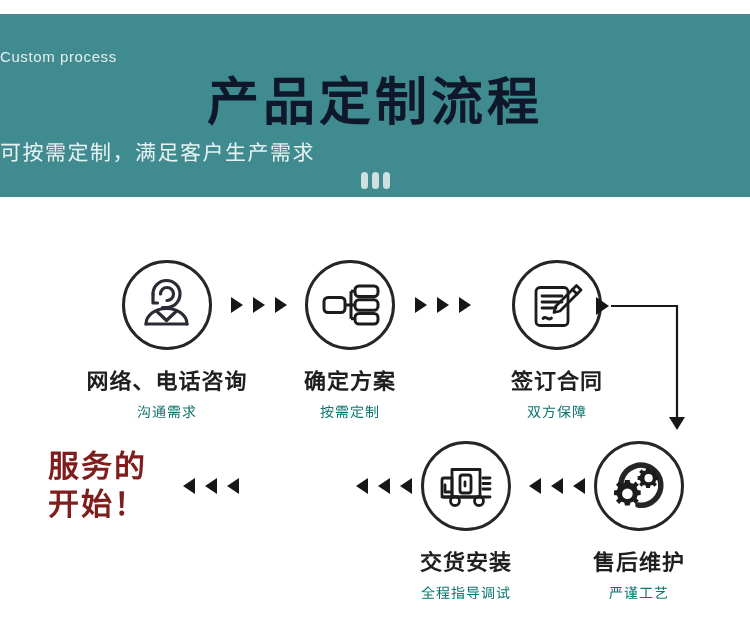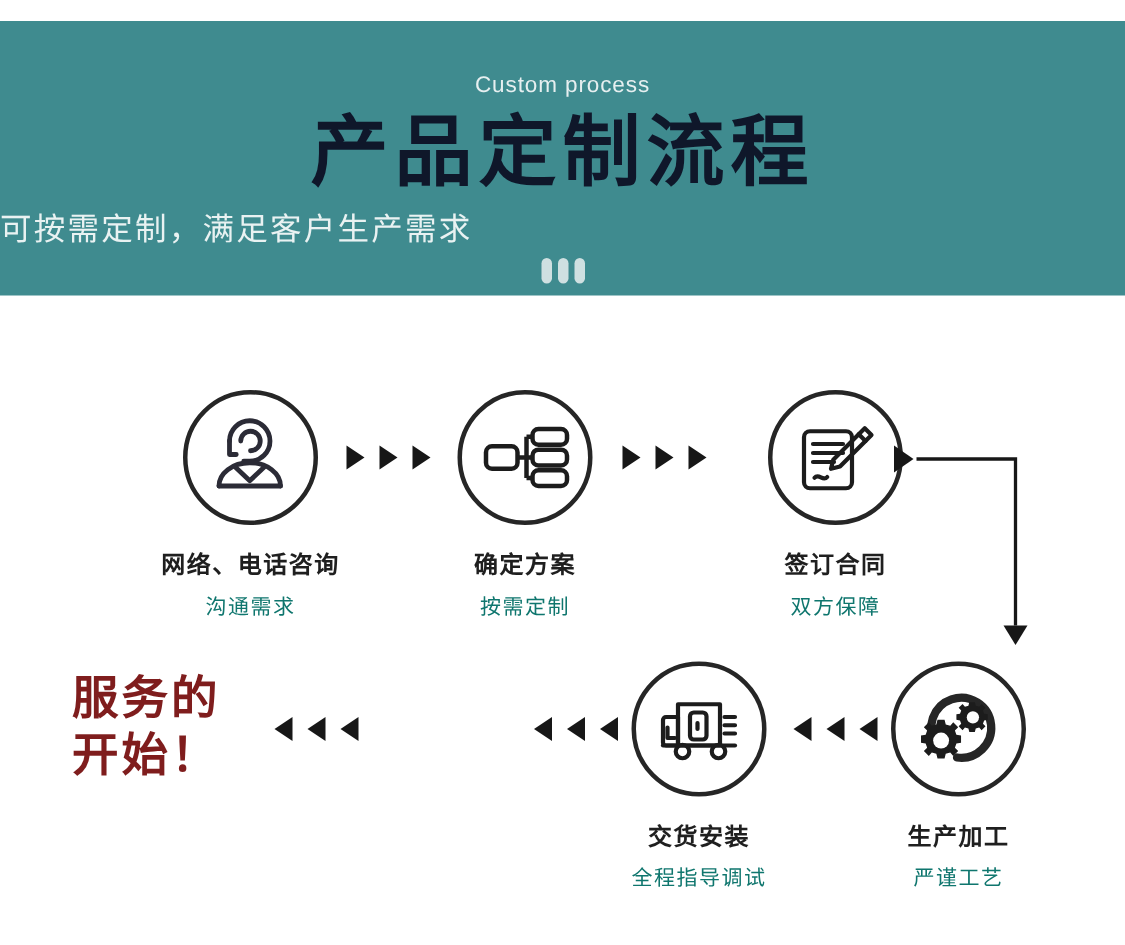--- a/index.html
+++ b/index.html
@@ -12,21 +12,21 @@
     position:relative;
   }
   
   #banner{
     position:absolute;left:0;top:14px;width:750px;height:183px;
     background:#3f8b8f;
     overflow:hidden;
   }
   #banner-eyebrow{
     position:absolute;left:0;top:34px;width:750px;
-    text-align:center;
+    text-align:left;
     color:#e6eff0;
     font-size:15px;
     letter-spacing:.6px;
     font-family:"Liberation Sans","DejaVu Sans",sans-serif;
   }
   #banner-title{
     position:absolute;left:0;top:57px;width:750px;
     text-align:center;
     color:#0f172a;
     font-size:52px;
@@ -63,21 +63,21 @@
   .circle{
     width:90px;height:90px;border-radius:50%;
     border:3.5px solid #262626;
     margin:0 auto;
     position:relative;
     box-sizing:border-box;
   }
   .circle svg{position:absolute;left:0;top:0;}
   .s-title{
     margin-top:13px;
-    font-size:16px;font-weight:bold;color:#1f1f1f;
+    font-size:22px;font-weight:bold;color:#1f1f1f;
     letter-spacing:1px;
     font-family:"DejaVu Sans","Liberation Sans",sans-serif;
     white-space:nowrap;
   }
   .s-sub{
     margin-top:6px;
     font-size:14px;color:#0f766e;
     letter-spacing:1px;
     font-family:"Liberation Sans","DejaVu Sans",sans-serif;
     white-space:nowrap;
@@ -240,17 +240,17 @@
         <g fill="#1c1c1c">
           <path d="M53.5 26.5 l2.3.6 1.6-1.8 2.6 2.6 -1.7 1.7 .8 2.2 2.4.4 v3.7 l-2.4.4 -.8 2.2 1.7 1.7 -2.6 2.6 -1.6-1.8 -2.3.6 -.6 2.4 h-3.7 l-.6-2.4 -2.3-.6 -1.6 1.8 -2.6-2.6 1.7-1.7 -.8-2.2 -2.4-.4 v-3.7 l2.4-.4 .8-2.2 -1.7-1.7 2.6-2.6 1.6 1.8 2.3-.6 .6-2.4 h3.7 z"></path>
         </g>
         <circle cx="51.6" cy="34.2" r="4.1" fill="#ffffff"></circle>
         <g fill="#1c1c1c">
           <path d="M33.5 39 l3 .8 2-2.3 3.3 3.3 -2.2 2.2 1 2.9 3.1.5 v4.7 l-3.1.5 -1 2.9 2.2 2.2 -3.3 3.3 -2-2.3 -3 .8 -.8 3.1 h-4.7 l-.8-3.1 -3-.8 -2 2.3 -3.3-3.3 2.2-2.2 -1-2.9 -3.1-.5 v-4.7 l3.1-.5 1-2.9 -2.2-2.2 3.3-3.3 2 2.3 3-.8 .8-3.1 h4.7 z"></path>
         </g>
         <circle cx="30.4" cy="49.7" r="5.3" fill="#ffffff"></circle>
       </svg>
     </div>
-    <div class="s-title">生产加工</div>
+    <div class="s-title">售后维护</div>
     <div class="s-sub">严谨工艺</div>
   </div>
 
 </div>
 
 </body></html>

